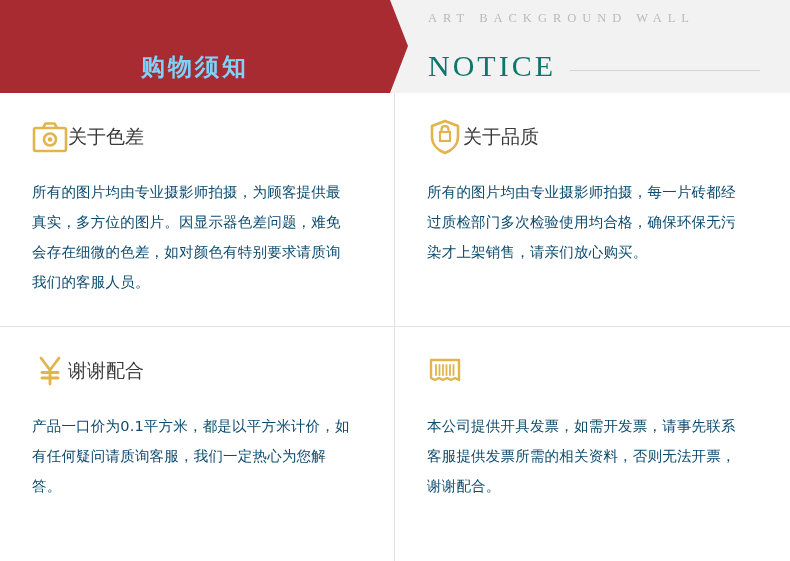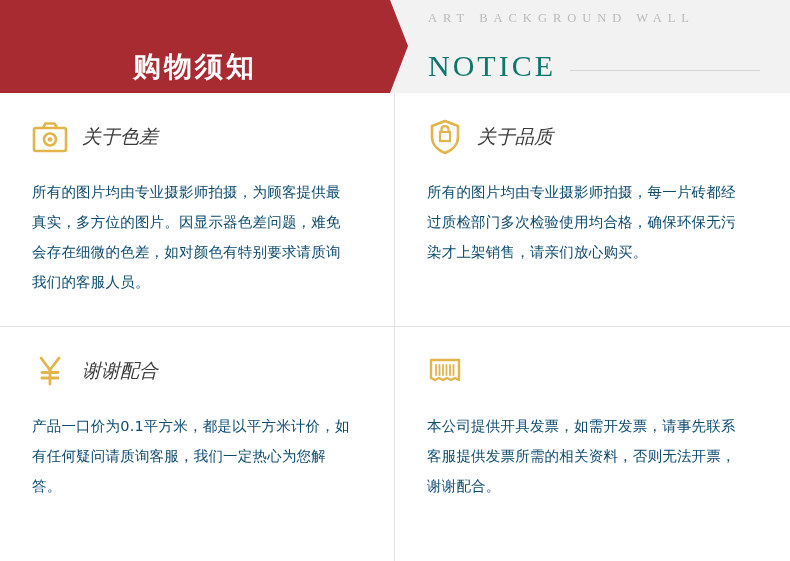--- a/index.html
+++ b/index.html
@@ -31,22 +31,22 @@
   }
   .header-red {
     width: 390px;
     background: #a92b32;
     display: flex;
     align-items: center;
     justify-content: center;
     position: relative;
   }
   .header-red-title {
-    color: #ffffff;
-    font-size: 28px;
+    color: #7dd3fc;
+    font-size: 24px;
     font-weight: bold;
     letter-spacing: 3px;
     font-family: "DejaVu Sans", "Liberation Sans", sans-serif;
     margin-top: 40px;
   }
   .header-notch {
     position: absolute;
     right: -18px;
     top: 0;
     width: 0;
@@ -107,23 +107,21 @@
   }
   .cell.left {
     border-right: 1px solid #e2e2e2;
   }
   .cell.top {
     border-bottom: 1px solid #e2e2e2;
   }
   .cell-head {
     display: flex;
     align-items: center;
-    gap: 14px;
     margin-bottom: 22px;
-    font-style: italic;
   }
   .cell-icon {
     width: 36px;
     height: 36px;
     flex: 0 0 36px;
     display: flex;
     align-items: center;
     justify-content: center;
     color: #e2b44a;
   }

